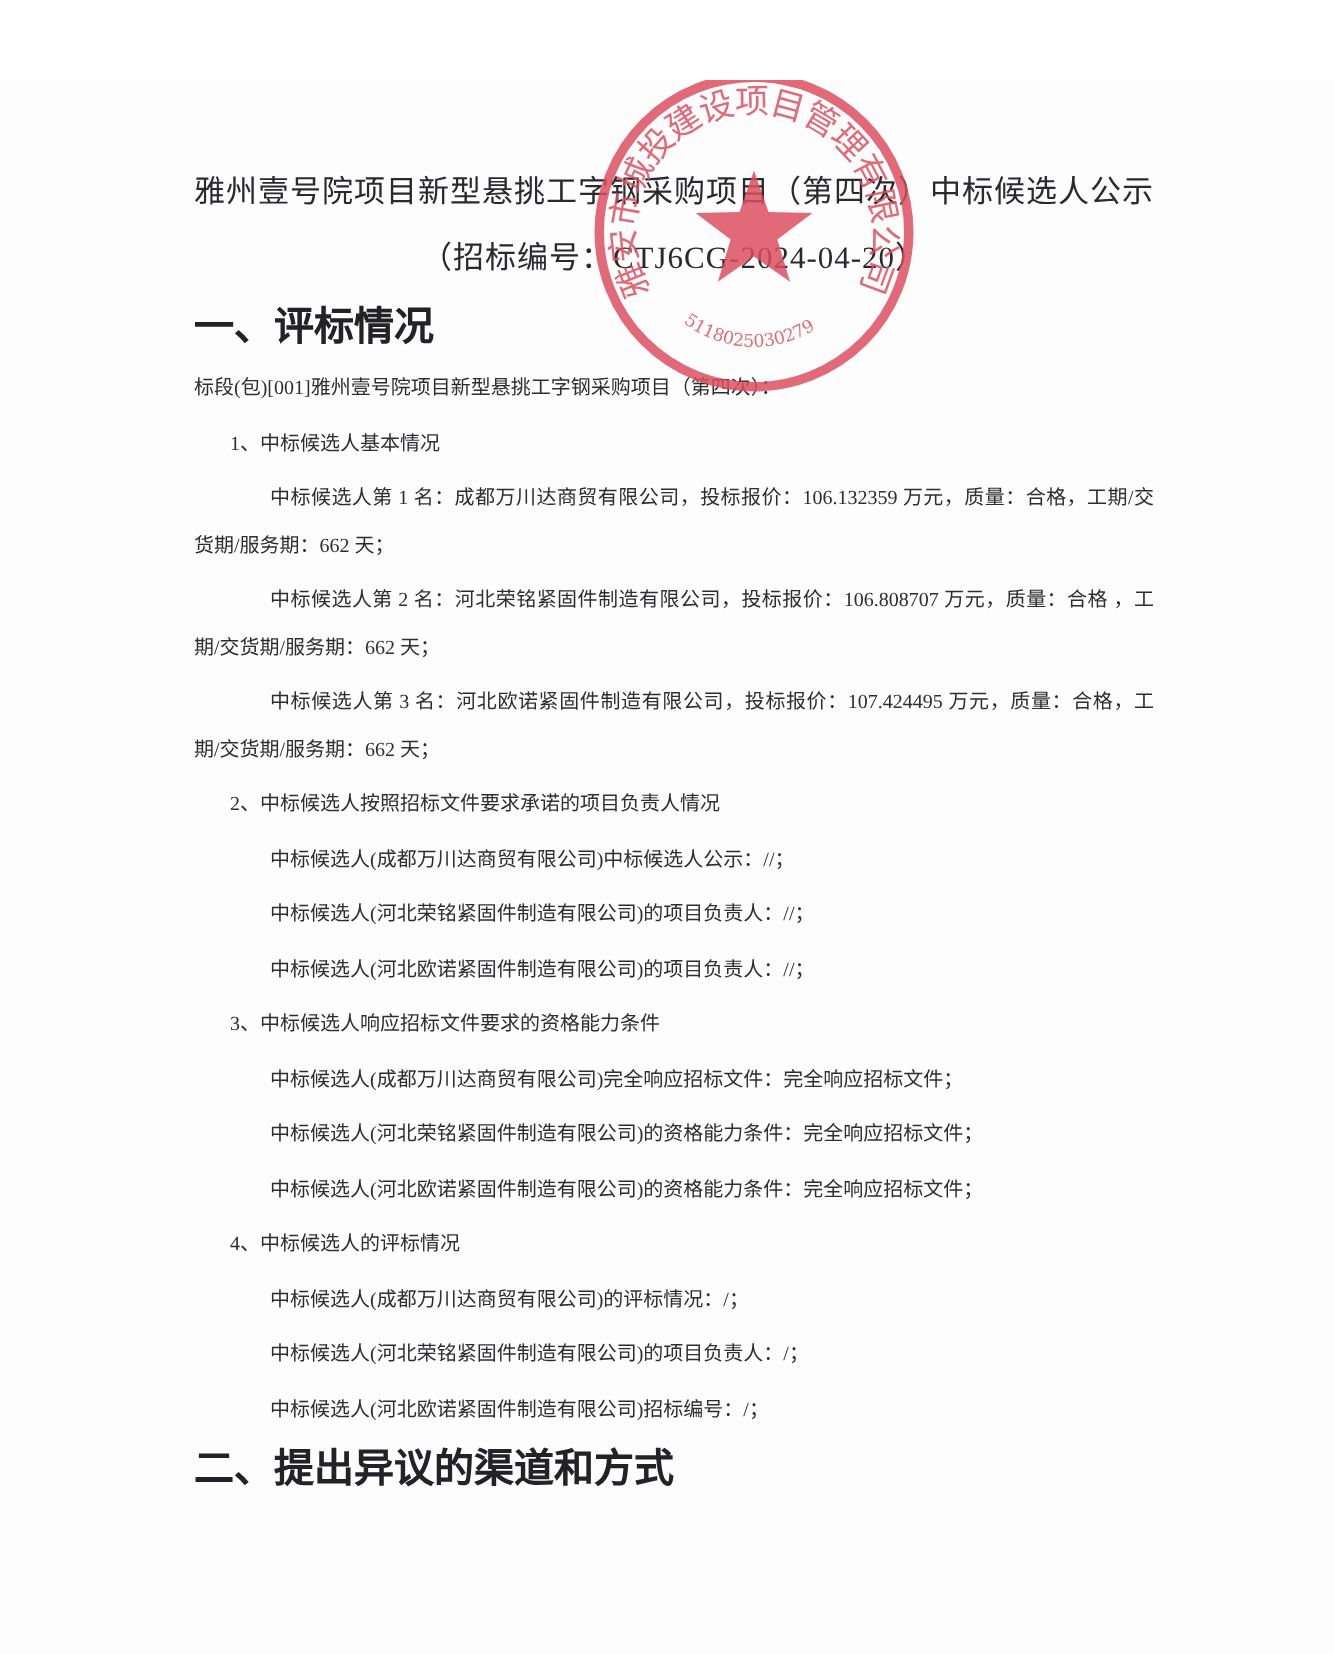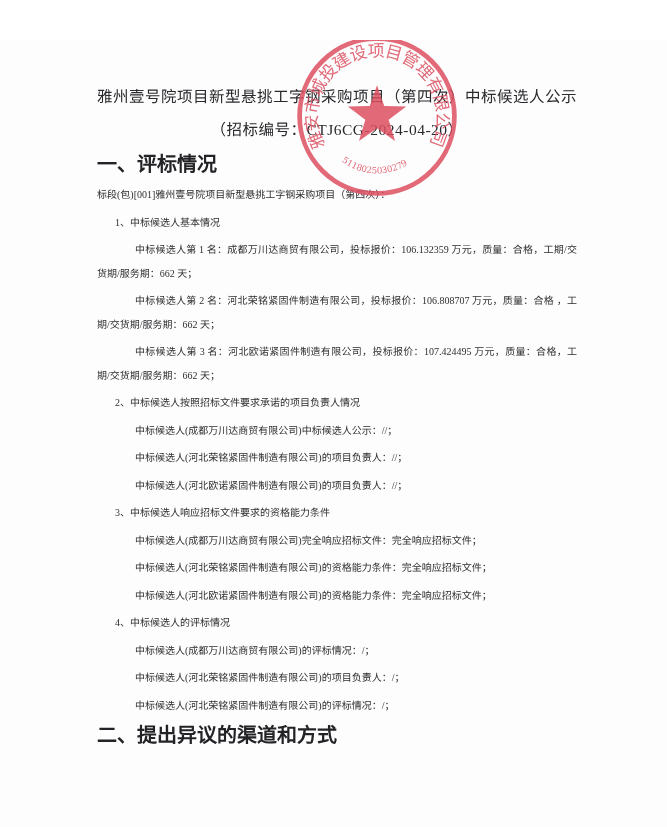--- a/index.html
+++ b/index.html
@@ -80,21 +80,21 @@
     <p class="doc para">中标候选人(成都万川达商贸有限公司)中标候选人公示：//；</p>
     <p class="doc para">中标候选人(河北荣铭紧固件制造有限公司)的项目负责人：//；</p>
     <p class="doc para">中标候选人(河北欧诺紧固件制造有限公司)的项目负责人：//；</p>
     <p class="doc sub">3、中标候选人响应招标文件要求的资格能力条件</p>
     <p class="doc para">中标候选人(成都万川达商贸有限公司)完全响应招标文件：完全响应招标文件；</p>
     <p class="doc para">中标候选人(河北荣铭紧固件制造有限公司)的资格能力条件：完全响应招标文件；</p>
     <p class="doc para">中标候选人(河北欧诺紧固件制造有限公司)的资格能力条件：完全响应招标文件；</p>
     <p class="doc sub">4、中标候选人的评标情况</p>
     <p class="doc para">中标候选人(成都万川达商贸有限公司)的评标情况：/；</p>
     <p class="doc para">中标候选人(河北荣铭紧固件制造有限公司)的项目负责人：/；</p>
-    <p class="doc para">中标候选人(河北荣铭紧固件制造有限公司)的评标情况：/；</p>
+    <p class="doc para">中标候选人(河北欧诺紧固件制造有限公司)招标编号：/；</p>
 
     <div class="sec-heading">二、提出异议的渠道和方式</div>
 
   </div>
 
   <div class="seal">
     <svg viewBox="0 0 160 160">
       <defs>
         <path id="ringPath" d="M 29.8 109 A 58 58 0 1 1 130.2 109" fill="none"></path>
         <path id="codePath" d="M 44 122.9 A 56 56 0 0 0 116 122.9" fill="none"></path>

